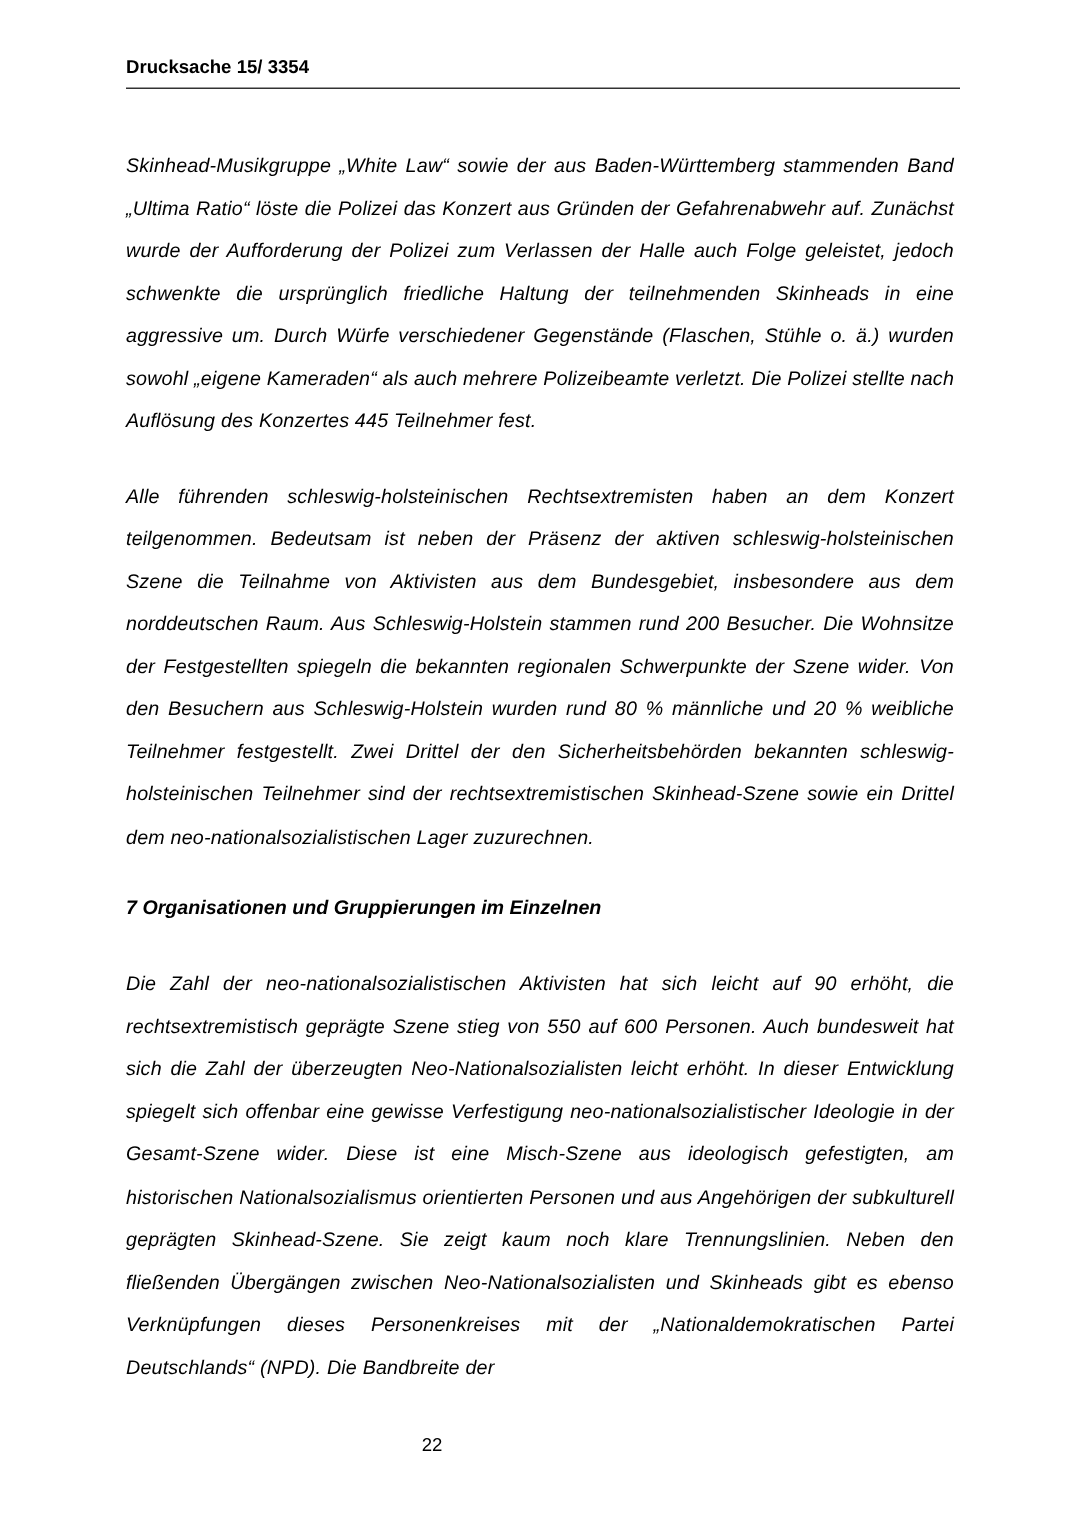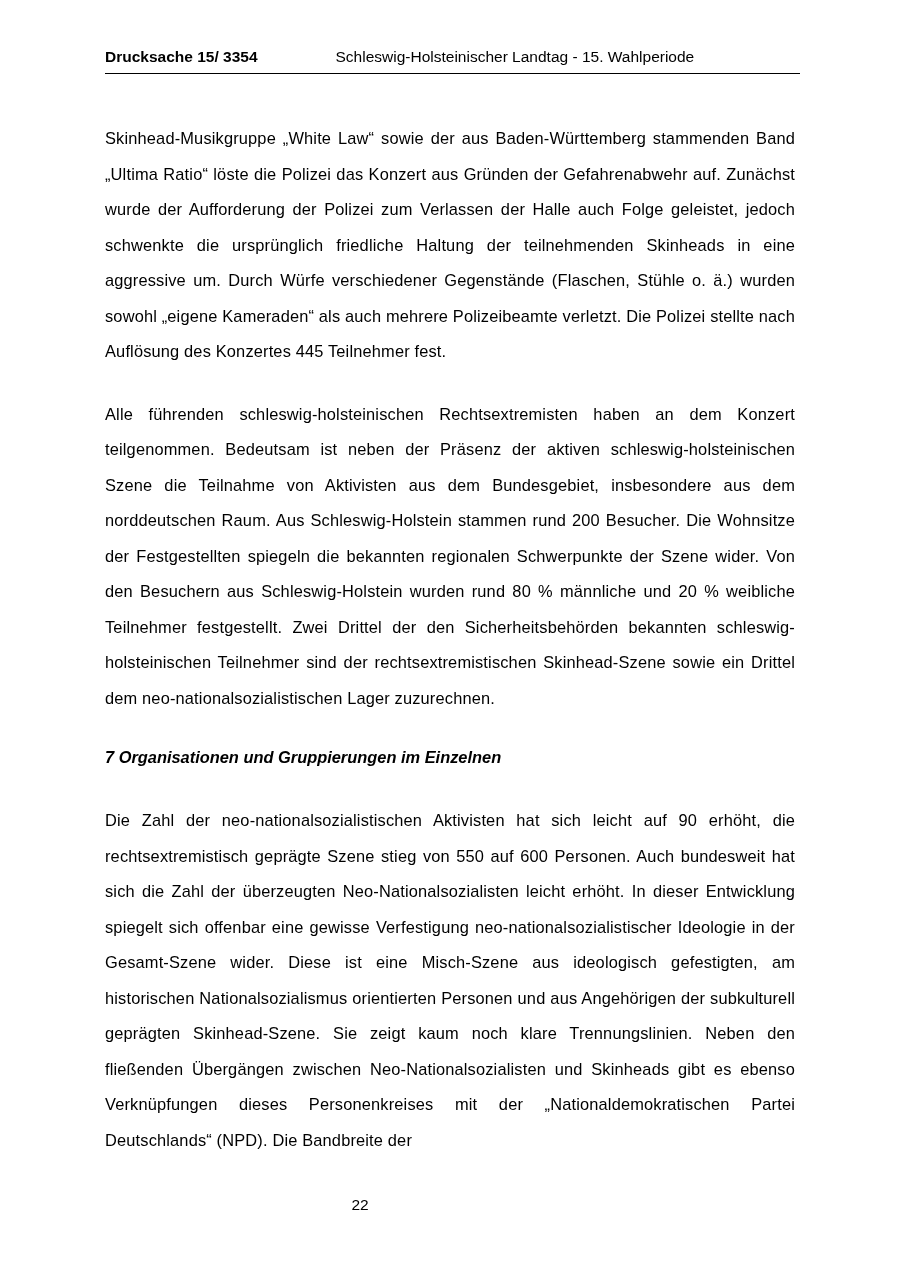--- a/index.html
+++ b/index.html
@@ -46,20 +46,21 @@
     margin-top: 47px;
     width: 690px;
   }
   p.para {
     margin: 0 0 27px 0;
     font-size: 16.4px;
     line-height: 35.5px;
     text-align: justify;
     text-justify: inter-word;
     letter-spacing: 0.01em;
+    font-style: italic;
   }
   p.para:last-child {
     margin-bottom: 0;
   }
   h3.heading {
     font-size: 16.4px;
     font-weight: bold;
     font-style: italic;
     margin: 0 0 0 0;
     line-height: 28px;
@@ -81,21 +82,20 @@
     font-size: 15.5px;
   }
 </style>
 </head>
 <body>
 
 <div class="page">
 
   <div class="header">
     <span class="header-left">Drucksache 15/ 3354</span>
-    <span class="header-right">Schleswig-Holsteinischer Landtag - 15. Wahlperiode</span>
   </div>
 
   <div class="body-area">
 
     <p class="para">Skinhead-Musikgruppe „White Law“ sowie der aus Baden-Württemberg stammenden Band „Ultima Ratio“ löste die Polizei das Konzert aus Gründen der Gefahrenabwehr auf. Zunächst wurde der Aufforderung der Polizei zum Verlassen der Halle auch Folge geleistet, jedoch schwenkte die ursprünglich friedliche Haltung der teilnehmenden Skinheads in eine aggressive um. Durch Würfe verschiedener Gegenstände (Flaschen, Stühle o. ä.) wurden sowohl „eigene Kameraden“ als auch mehrere Polizeibeamte verletzt. Die Polizei stellte nach Auflösung des Konzertes 445 Teilnehmer fest.</p>
 
     <p class="para">Alle führenden schleswig-holsteinischen Rechtsextremisten haben an dem Konzert teilgenommen. Bedeutsam ist neben der Präsenz der aktiven schleswig-holsteinischen Szene die Teilnahme von Aktivisten aus dem Bundesgebiet, insbesondere aus dem norddeutschen Raum. Aus Schleswig-Holstein stammen rund 200 Besucher. Die Wohnsitze der Festgestellten spiegeln die bekannten regionalen Schwerpunkte der Szene wider. Von den Besuchern aus Schleswig-Holstein wurden rund 80 % männliche und 20 % weibliche Teilnehmer festgestellt. Zwei Drittel der den Sicherheitsbehörden bekannten schleswig-holsteinischen Teilnehmer sind der rechtsextremistischen Skinhead-Szene sowie ein Drittel dem neo-nationalsozialistischen Lager zuzurechnen.</p>
 
     <div class="heading-block">
       <h3 class="heading">7  Organisationen und Gruppierungen im Einzelnen</h3>

